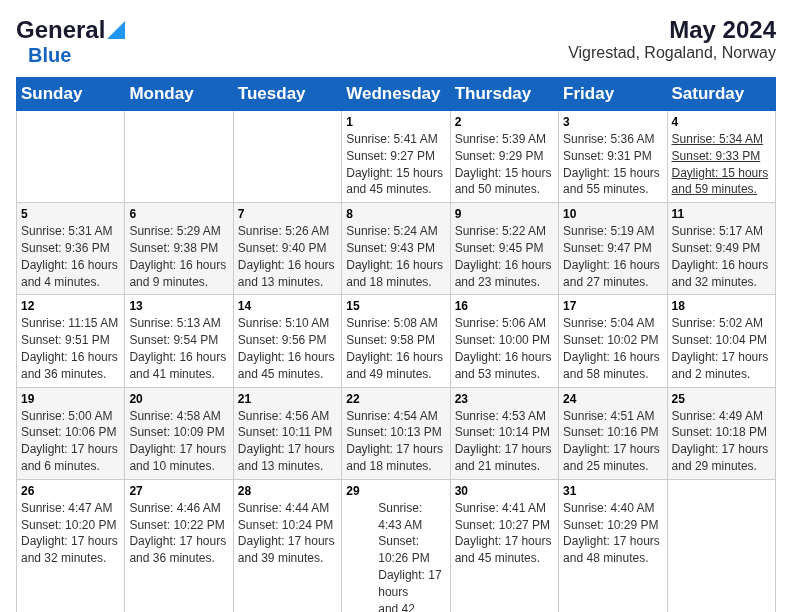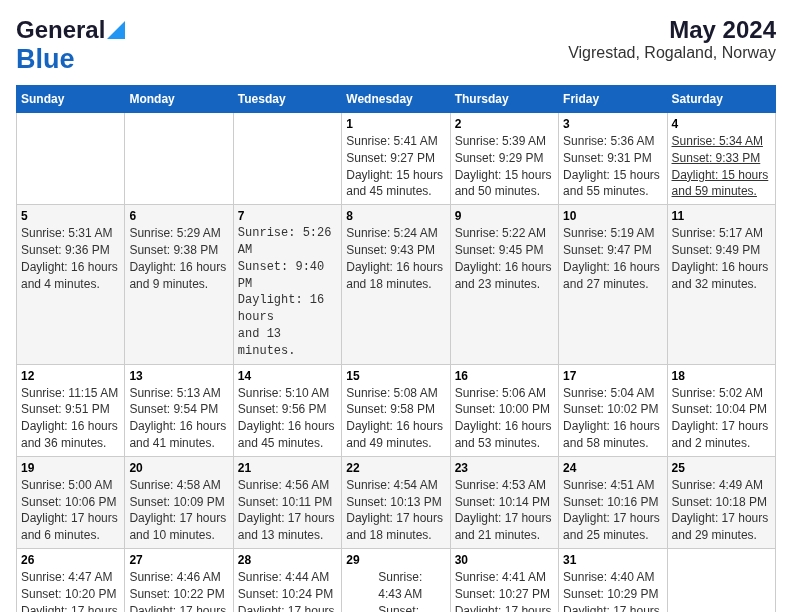--- a/index.html
+++ b/index.html
@@ -37,21 +37,21 @@
     .calendar {
       width: 100%;
       border-collapse: collapse;
       font-size: 11px;
     }
     .calendar thead th {
       background-color: #1565c0;
       color: #fff;
       padding: 6px 4px;
       text-align: left;
-      font-size: 12px;
+      font-size: 17px;
       font-weight: bold;
       border: 1px solid #1565c0;
     }
     .calendar tbody td {
       border: 1px solid #ccc;
       vertical-align: top;
       padding: 4px;
       width: calc(100% / 7);
       min-height: 80px;
       background: #fff;
@@ -83,21 +83,21 @@
 
 <div class="header">
   <div class="logo">
     <div class="logo-row">
       <span style="font-size:24px;font-weight:bold;color:#1a1a2e;">General</span>
       <svg width="18" height="18" viewBox="0 0 18 18" style="margin-left:2px;margin-top:0px;">
         <polygon points="0,18 18,18 18,0" fill="#2196f3"></polygon>
       </svg>
     </div>
     <div>
-      <span style="font-size:27px;font-weight:bold;color:#1565c0;">Blue</span>
+      <span style="font-size:20px;font-weight:bold;color:#1565c0;margin-left:12px;">Blue</span>
     </div>
   </div>
   <div class="title-block">
     <h1>May 2024</h1>
     <h2>Vigrestad, Rogaland, Norway</h2>
   </div>
 </div>
 
 <table class="calendar">
   <thead>
@@ -155,21 +155,21 @@
         </td>
         <td>
           <div class="day-number">6</div>
           <div class="day-info" style="white-space: pre-line;">Sunrise: 5:29 AM
 Sunset: 9:38 PM
 Daylight: 16 hours
 and 9 minutes.</div>
         </td>
         <td>
           <div class="day-number">7</div>
-          <div class="day-info" style="white-space: pre-line; font-family: Liberation Mono, monospace;">Sunrise: 5:26 AM
+          <div class="day-info" style="white-space: pre-line;">Sunrise: 5:26 AM
 Sunset: 9:40 PM
 Daylight: 16 hours
 and 13 minutes.</div>
         </td>
         <td>
           <div class="day-number">8</div>
           <div class="day-info" style="white-space: pre-line;">Sunrise: 5:24 AM
 Sunset: 9:43 PM
 Daylight: 16 hours
 and 18 minutes.</div>

